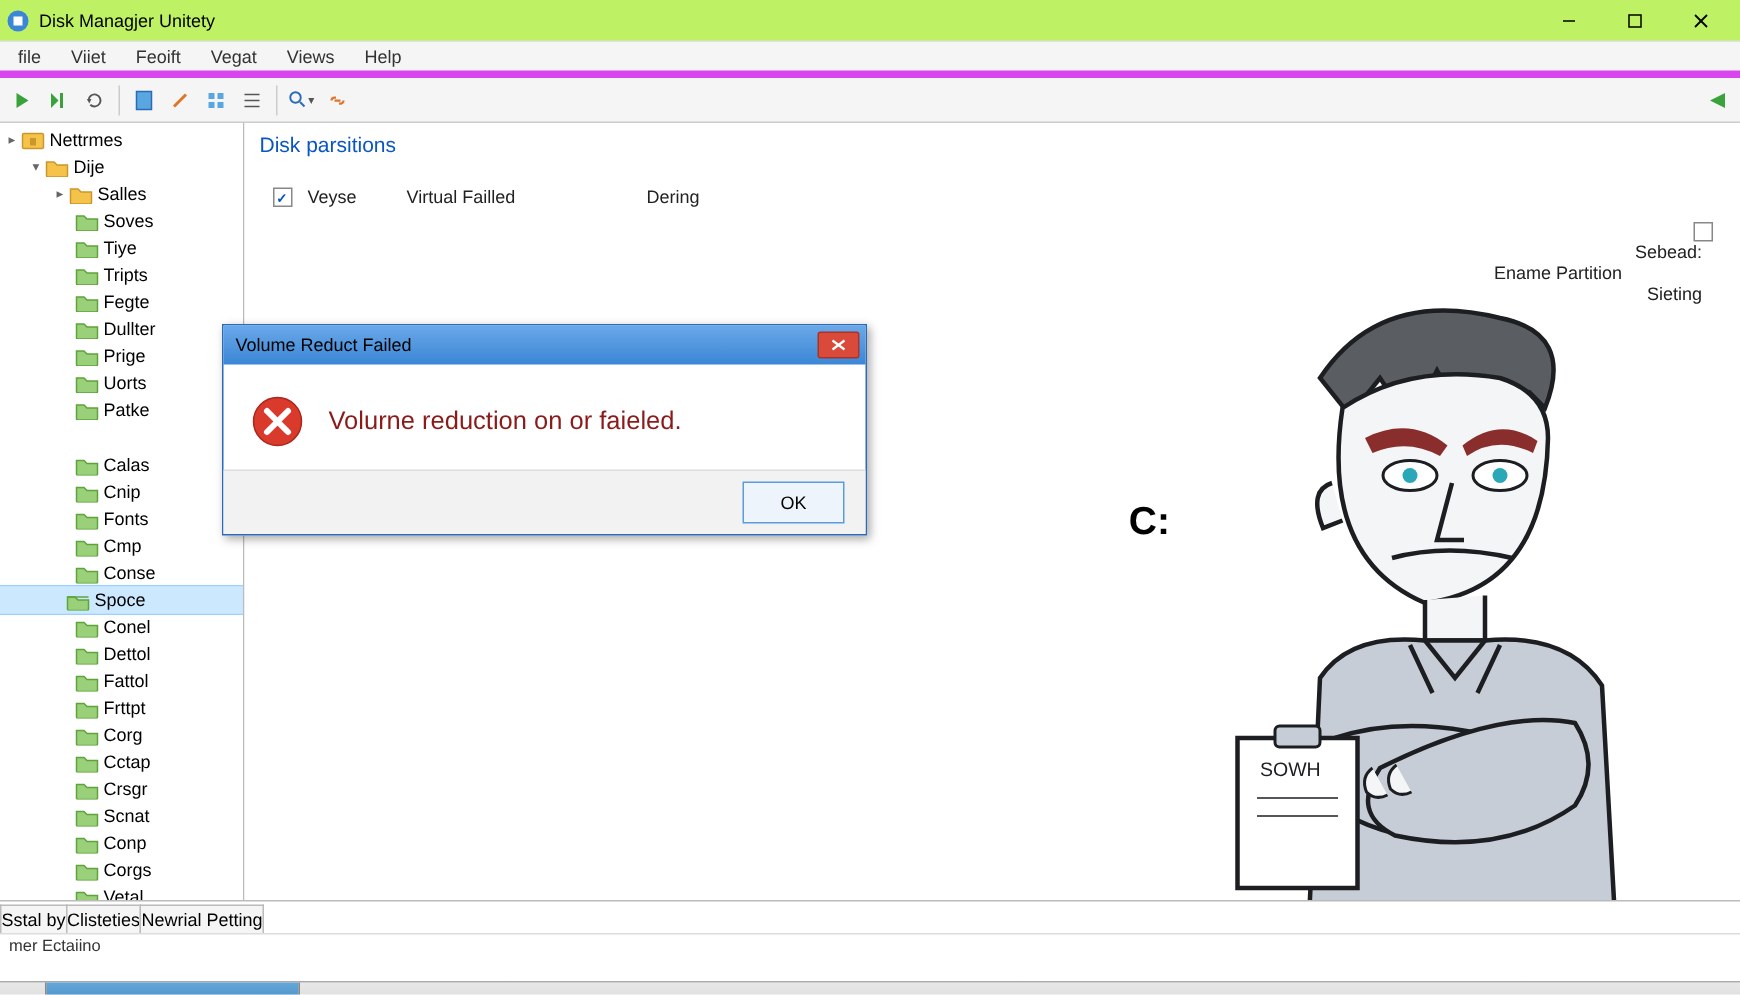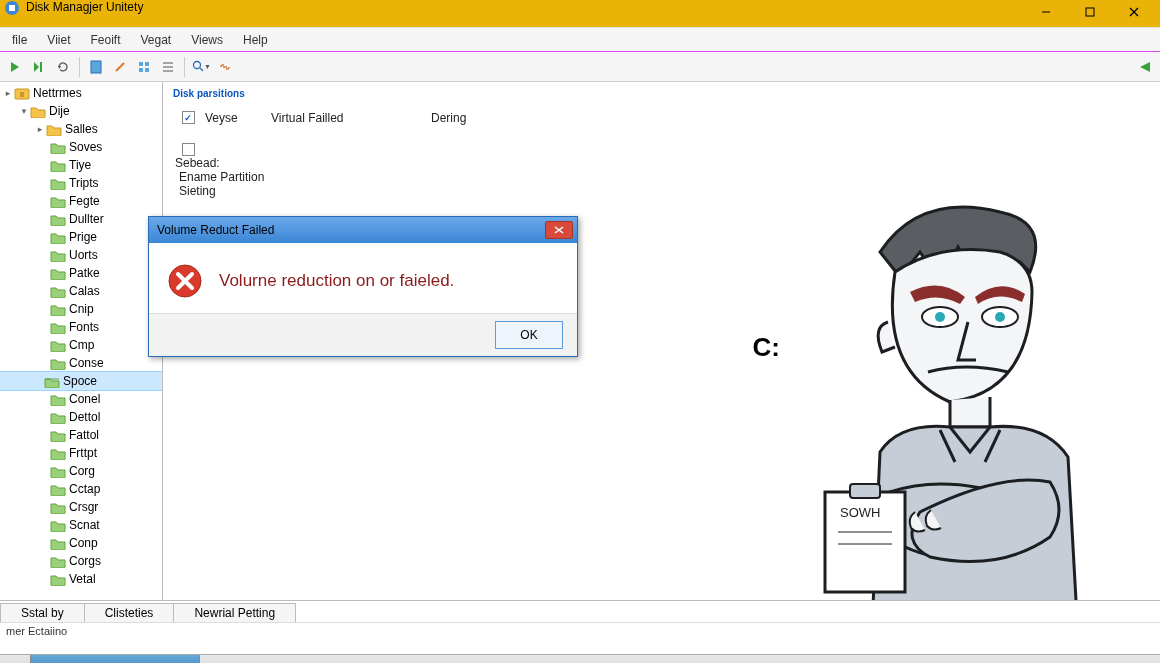--- a/index.html
+++ b/index.html
@@ -1,49 +1,49 @@
 <!DOCTYPE html>
 <html><head>
 <meta charset="utf-8">
 <style>
   * { box-sizing: border-box; font-family: "Segoe UI", Tahoma, sans-serif; }
   html, body { margin:0; padding:0; width:1160px; height:663px; overflow:hidden; background:#fff; }
   
   
-  .titlebar { height:28px; background:#eab308; display:flex; padding:0 4px; border-bottom:1px solid #e0e0e0; }
+  .titlebar { height:28px; background:#bef264; display:flex; align-items:center; padding:0 4px; border-bottom:1px solid #e0e0e0; }
   .titlebar .app-icon { width:16px; height:16px; margin-right:6px; }
   .titlebar .title { font-size:12px; color:#000; flex:1; }
   .win-btns { display:flex; }
   .win-btn { width:44px; height:24px; display:flex; align-items:center; justify-content:center; font-size:14px; color:#000; }
   
   
-  .menubar { height:24px; display:flex; align-items:center; padding:0 2px; background:#f5f5f5; border-bottom:1px solid #d946ef; }
+  .menubar { height:24px; display:flex; align-items:center; padding:0 2px; background:#f5f5f5; border-bottom:5px solid #d946ef; }
   .menu-item { padding:3px 10px; font-size:12px; color:#333; }
   
   
   .toolbar { height:30px; display:flex; align-items:center; padding:0 4px; background:#f5f5f5; border-bottom:1px solid #ccc; gap:2px; }
   .tb-btn { width:22px; height:22px; display:flex; align-items:center; justify-content:center; border-radius:2px; }
   .tb-sep { width:1px; height:20px; background:#ccc; margin:0 3px; }
   .tb-right { margin-left:auto; }
   
   
   .main { display:flex; height:518px; }
   .sidebar { width:163px; border-right:1px solid #bbb; overflow:auto; background:#fff; padding-top:2px; }
   .tree-row { display:flex; align-items:center; height:18px; font-size:12px; padding-right:4px; cursor:default; }
   .tree-row.selected { background:#cce8ff; outline:1px solid #99d1ff; }
   .tree-toggle { width:12px; display:inline-flex; justify-content:center; color:#666; font-size:9px; }
   .tree-icon { width:16px; height:14px; margin-right:3px; }
   .tree-label { color:#000; }
   
   
   .content { flex:1; background:#fff; position:relative; overflow:hidden; }
-  .content-header { padding:6px 10px; font-size:10px; color:#0a56c2; font-weight:700; }
+  .content-header { padding:6px 10px; font-size:14px; color:#0a56c2; font-weight:400; }
   .part-table { margin:6px 10px; }
   .part-headrow { display:flex; height:22px; align-items:center; font-size:12px; color:#222; border-bottom:1px solid #e5e5e5; }
-  .part-row { display:flex; height:22px; align-items:flex-start; font-size:12px; color:#222; }
+  .part-row { display:flex; height:22px; align-items:flex-end; font-size:12px; color:#222; }
   .col-chk { width:30px; display:flex; justify-content:center; }
   .col-a { width:62px; padding-left:2px; }
   .col-b { width:160px; border-left:1px solid #ddd; padding-left:6px; }
   .col-c { width:58px; border-left:1px solid #ddd; padding-left:6px; }
   .col-d { width:60px; border-left:1px solid #ddd; padding-left:6px; }
   .chk { width:13px; height:13px; border:1px solid #888; background:#fff; display:flex; align-items:center; justify-content:center; font-size:9px; color:#0a56c2; }
   .chk.checked::after { content:"✓"; color:#0a56c2; font-weight:bold; }
   
   
   .dialog { position:absolute; left:148px; top:216px; width:430px; background:#fff; border:1px solid #2a6bb9; box-shadow:2px 2px 6px rgba(0,0,0,0.35); }
@@ -51,21 +51,21 @@
   .dlg-title-text { font-size:12px; color:#000; flex:1; }
   .dlg-close { width:28px; height:18px; background:#d94a3a; border:1px solid #a83426; border-radius:2px; display:flex; align-items:center; justify-content:center; color:#fff; font-size:11px; font-weight:bold; }
   .dlg-body { padding:20px 18px 14px 18px; display:flex; align-items:center; gap:16px; border-bottom:1px solid #ddd; }
   .dlg-msg { font-size:17px; color:#8b1a1a; }
   .dlg-footer { height:42px; display:flex; align-items:center; justify-content:flex-end; padding:0 14px; background:#f2f2f2; }
   .dlg-btn { width:68px; height:28px; background:#eef4fb; border:1px solid #5b9ddb; font-size:12px; color:#000; }
   .err-icon { width:36px; height:36px; }
   
   
   .status-tabs { height:22px; display:flex; align-items:flex-end; border-top:1px solid #bbb; background:#fff; }
-  .stab { padding:2px 20px; font-size:12px; border:1px solid #bbb; border-bottom:none; margin-right:-1px; background:#f5f5f5; }
+  .stab { padding:2px 0; font-size:12px; border:1px solid #bbb; border-bottom:none; margin-right:-1px; background:#f5f5f5; }
   .statusbar { height:32px; font-size:11px; padding:2px 6px; color:#333; background:#fff; border-top:1px solid #ddd; }
   .taskbar { height:23px; background:linear-gradient(#e8e8e8,#d4d4d4); border-top:1px solid #aaa; display:flex; }
   .taskbar .task { width:170px; height:100%; margin-left:30px; background:linear-gradient(#64a7da,#3d7fb6); border-left:1px solid #888; border-right:1px solid #888; }
   
   
   .cartoon { position:absolute; right:20px; top:110px; width:340px; height:500px; }
   .drive-label { position:absolute; right:380px; top:250px; font-size:26px; font-weight:700; color:#000; }
   
   
   svg.folder { width:16px; height:13px; }
@@ -241,21 +241,21 @@
             <path d="M1 3h5l2 2h7v7a1 1 0 0 1-1 1H2a1 1 0 0 1-1-1z" fill="#9ad07a" stroke="#5ea43a"></path>
           </svg>
           <span class="tree-label">Uorts</span>
         </div>
         <div class="tree-row" style="padding-left: 50px;">
           <svg class="tree-icon folder" viewBox="0 0 16 13">
             <path d="M1 3h5l2 2h7v7a1 1 0 0 1-1 1H2a1 1 0 0 1-1-1z" fill="#9ad07a" stroke="#5ea43a"></path>
           </svg>
           <span class="tree-label">Patke</span>
         </div>
-        <div class="tree-row" style="padding-left: 50px;">
+        <div class="tree-row" style="padding-left: 50px; margin-top: 19px;">
           <svg class="tree-icon folder" viewBox="0 0 16 13">
             <path d="M1 3h5l2 2h7v7a1 1 0 0 1-1 1H2a1 1 0 0 1-1-1z" fill="#9ad07a" stroke="#5ea43a"></path>
           </svg>
           <span class="tree-label">Calas</span>
         </div>
         <div class="tree-row" style="padding-left: 50px;">
           <svg class="tree-icon folder" viewBox="0 0 16 13">
             <path d="M1 3h5l2 2h7v7a1 1 0 0 1-1 1H2a1 1 0 0 1-1-1z" fill="#9ad07a" stroke="#5ea43a"></path>
           </svg>
           <span class="tree-label">Cnip</span>

